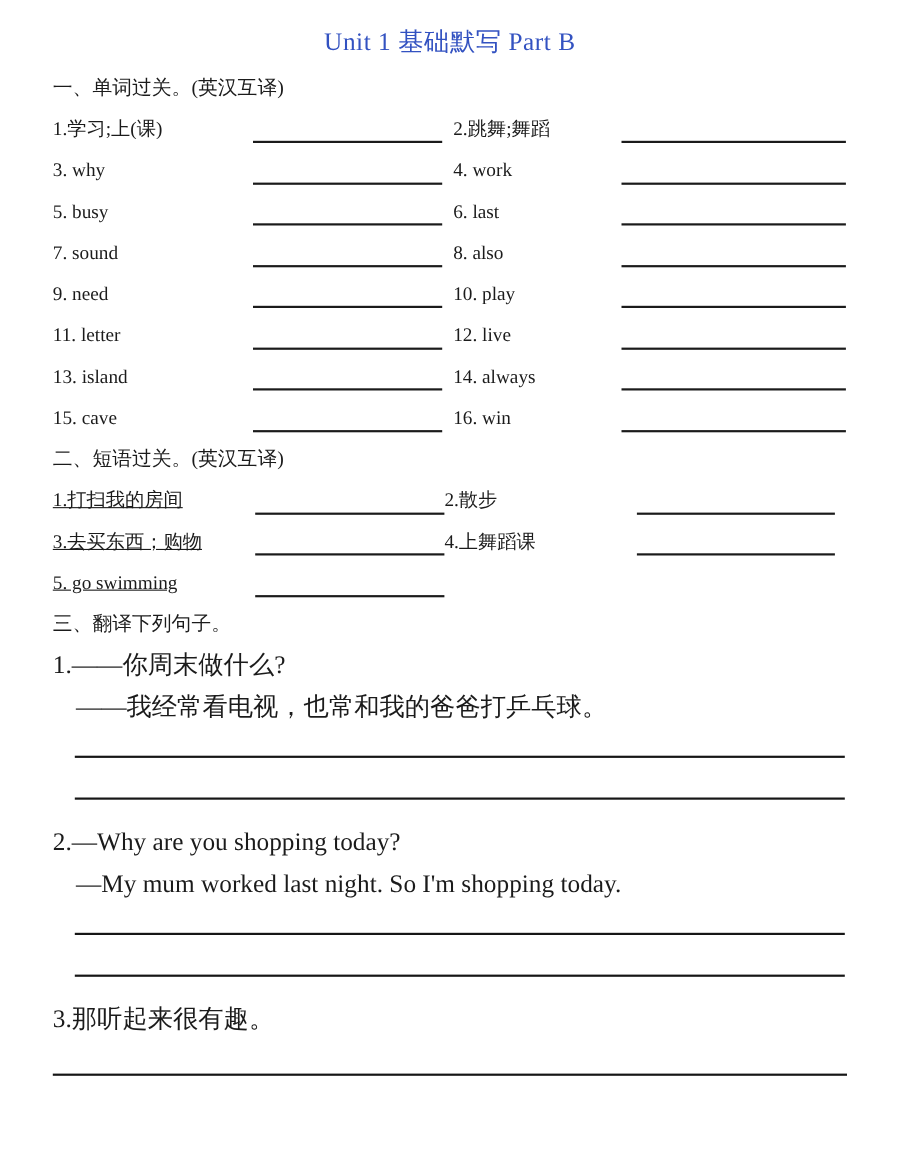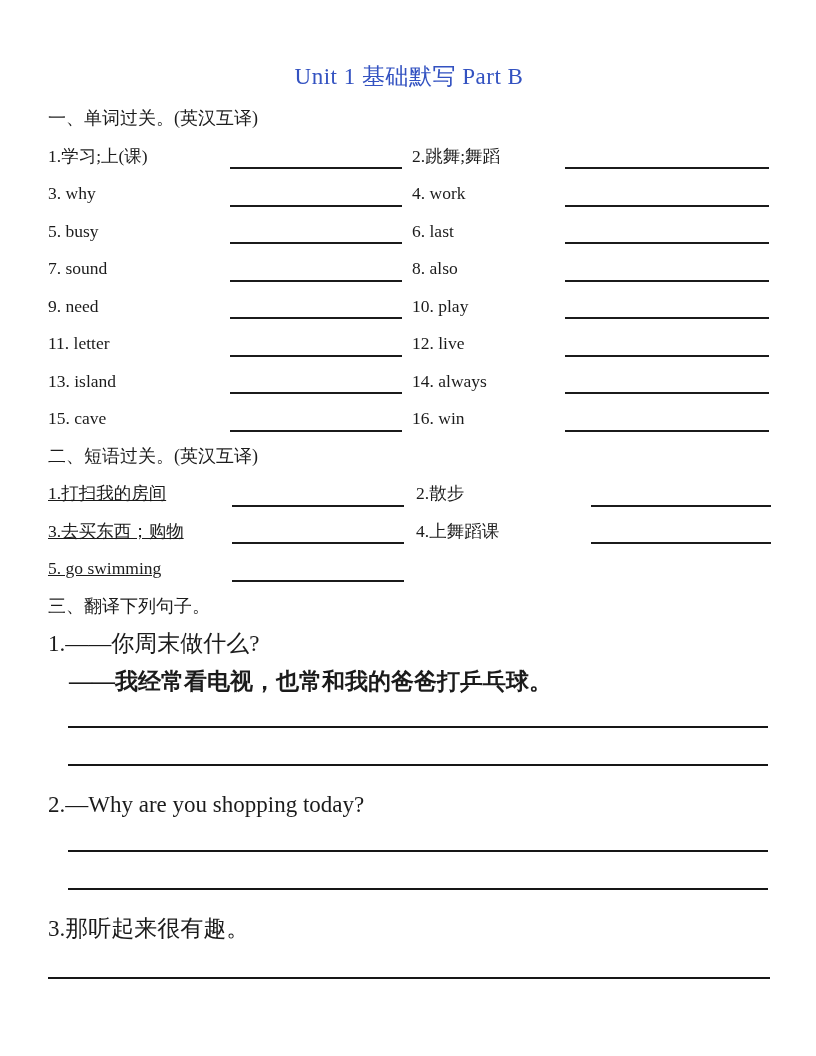--- a/index.html
+++ b/index.html
@@ -3,21 +3,21 @@
 <meta charset="utf-8">
 <style>
   html, body { margin: 0; padding: 0; background: #ffffff; }
   .page {
     position: relative;
     width: 816px;
     height: 1056px;
     margin: 0 auto;
     background: #ffffff;
     box-sizing: border-box;
-    padding: 60px 46px 0 48px;
+    padding: 21px 46px 0 48px;
     font-family: "Liberation Serif", "DejaVu Serif", serif;
     color: #1b1b1b;
     overflow: hidden;
   }
   .title {
     margin: 0 0 6px 0;
     font-size: 23px;
     font-weight: normal;
     line-height: 34px;
     text-align: center;
@@ -41,28 +41,28 @@
   .blank {
     flex: none;
     align-self: flex-end;
     height: 0;
     border-bottom: 2px solid #1b1b1b;
     margin-bottom: 6px;
   }
   .b1 { width: 172px; }
   .b2 { width: 204px; }
   .phrases .c1 { width: 184px; text-decoration: underline; }
-  .phrases .c2 { width: 175px; margin-left: 12px; }
+  .phrases .c2 { width: 175px; margin-left: 0; }
   .phrases .b2 { width: 180px; }
   .s3-text {
     font-size: 23px;
     line-height: 37.5px;
     white-space: nowrap;
   }
-  .s3-text.indent { padding-left: 21px; font-weight: bold; }
+  .s3-text.indent { padding-left: 21px; }
   .answer-line {
     height: 26px;
     margin-left: 20px;
     width: 700px;
     border-bottom: 2px solid #161616;
   }
   .answer-line + .answer-line { height: 36px; }
   .s3-item.pushed { margin-top: 20px; }
   .full-line {
     height: 30px;
@@ -153,20 +153,21 @@
 
   <div class="s3-item">
     <div class="s3-text">1.——你周末做什么?</div>
     <div class="s3-text indent">——我经常看电视，也常和我的爸爸打乒乓球。</div>
     <div class="answer-line"></div>
     <div class="answer-line"></div>
   </div>
 
   <div class="s3-item pushed">
     <div class="s3-text">2.—Why are you shopping today?</div>
+    <div class="s3-text indent">—My mum worked last night. So I'm shopping today.</div>
     <div class="answer-line"></div>
     <div class="answer-line"></div>
   </div>
 
   <div class="s3-item pushed">
     <div class="s3-text">3.那听起来很有趣。</div>
     <div class="full-line"></div>
   </div>
 
 </div>

